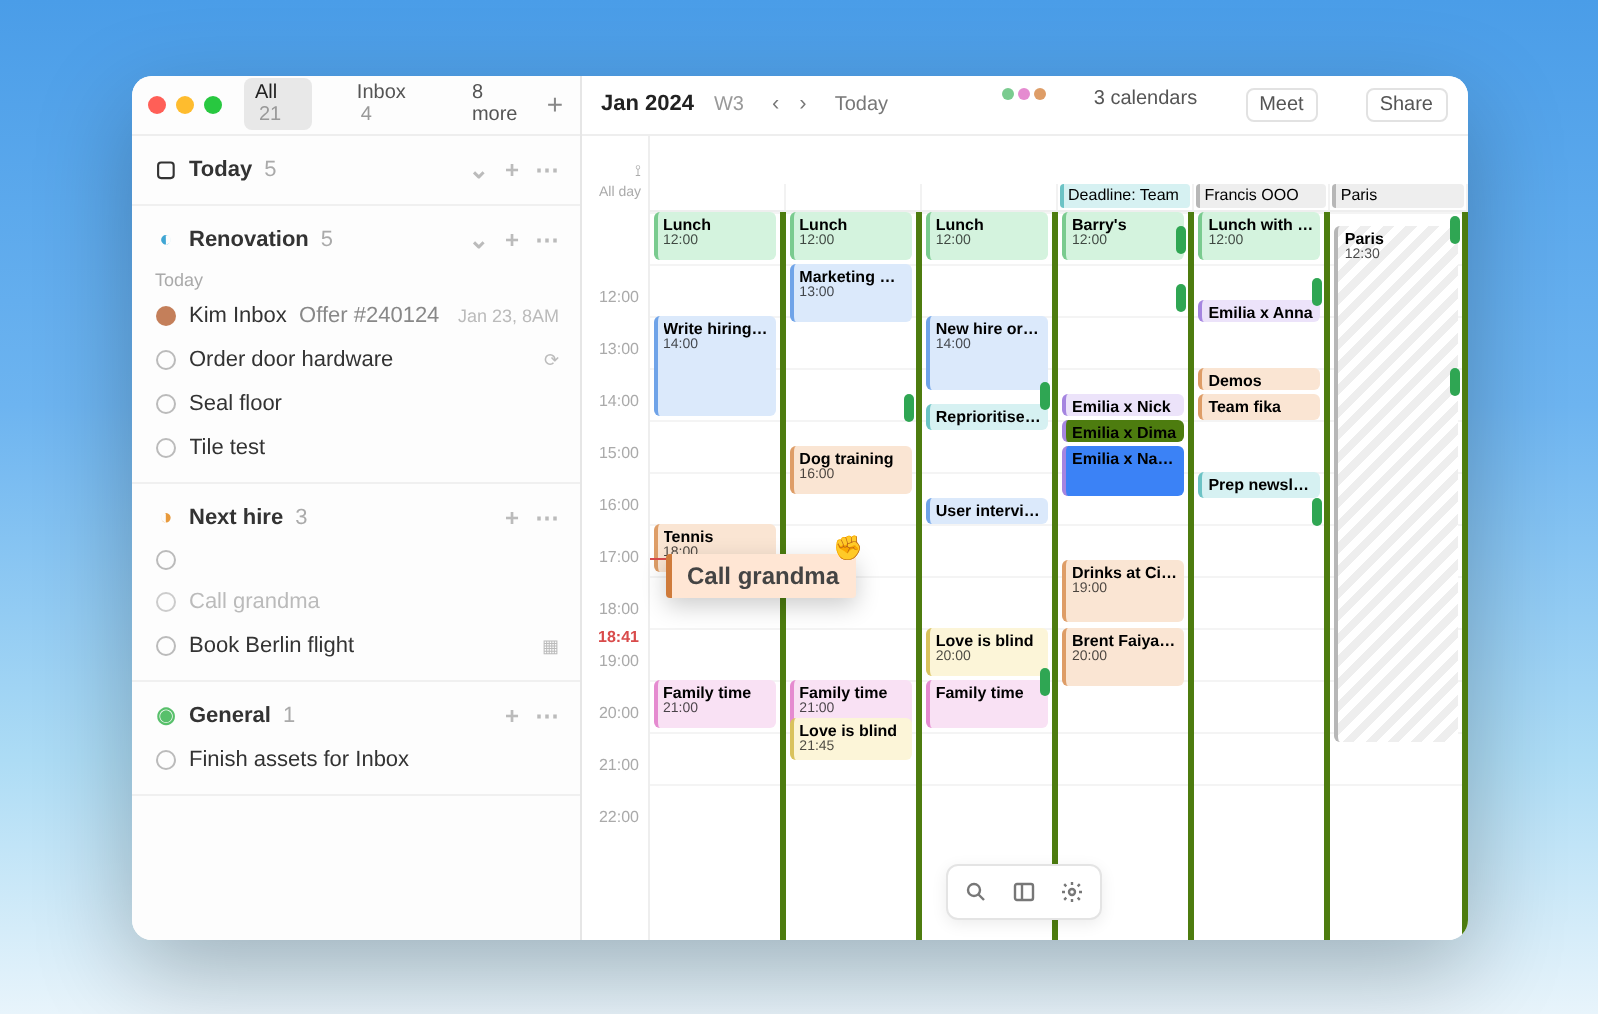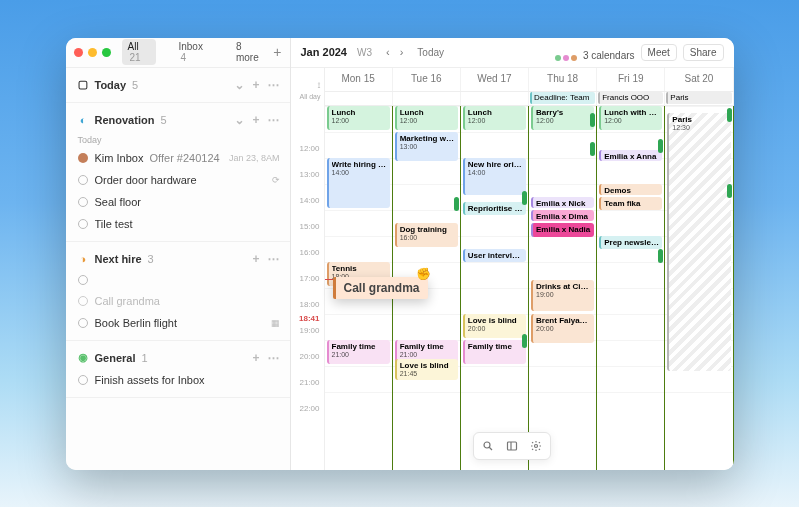--- a/index.html
+++ b/index.html
@@ -57,38 +57,38 @@
 .avatar { width:10px; height:10px; border-radius:50%; background:#888; flex-shrink:0 }
 
 
 .cal { flex:1; display:flex; flex-direction:column; background:#fff }
 .cal-top { height:30px; border-bottom:1px solid #eee; display:flex; align-items:center; padding:0 10px; gap:10px }
 .month { font-weight:700; font-size:11px; color:#222 }
 .wk { color:#999; font-size:10px }
 .nav-arrows { display:flex; gap:2px; color:#777 }
 .nav-arrow { padding:2px 4px; cursor:pointer; border-radius:3px }
 .today-btn { color:#777; font-size:10px; cursor:pointer }
-.cal-right { margin-left:auto; display:flex; gap:6px; align-items:flex-end }
+.cal-right { margin-left:auto; display:flex; gap:24px; align-items:flex-start }
 .caldots { display:flex; gap:2px }
 .caldot { width:6px; height:6px; border-radius:50% }
 .cal-count { font-size:10px; color:#555 }
 .meet-btn, .share-btn { font-size:10px; color:#555; padding:2px 6px; border:1px solid #e2e2e2; border-radius:4px; cursor:pointer }
 
 .cal-grid { flex:1; display:flex; overflow:hidden; position:relative }
 .time-col { width:34px; border-right:1px solid #eee; display:flex; flex-direction:column }
 .day-headers { position:absolute; top:0; left:34px; right:0; height:24px; display:flex; background:#fff; z-index:2; border-bottom:1px solid #eee }
 .day-header { flex:1; text-align:center; font-size:10px; color:#777; padding-top:5px; border-right:1px solid #f2f2f2 }
 .allday-row { position:absolute; top:24px; left:34px; right:0; height:14px; display:flex; z-index:2; border-bottom:1px solid #eee; background:#fff }
 .allday-cell { flex:1; border-right:1px solid #f2f2f2; padding:0 1px; overflow:hidden }
 .allday-pill { font-size:8px; padding:0 2px; border-radius:2px; white-space:nowrap; overflow:hidden; text-overflow:ellipsis; height:12px; line-height:12px }
 .time-labels { margin-top:38px }
 .time-label { height:26px; font-size:8px; color:#aaa; text-align:right; padding-right:4px }
 .time-label.now { color:#d94b4b }
 .days { position:absolute; top:38px; bottom:0; left:34px; right:0; display:flex }
-.day-col { flex:1; border-right:1px solid #4d7c0f; position:relative }
+.day-col { flex:1; border-right:3px solid #4d7c0f; position:relative }
 .hour-line { position:absolute; left:0; right:0; border-top:1px solid #f4f4f4 }
 .event { position:absolute; left:2px; right:2px; border-radius:3px; padding:2px 3px; font-size:8px; line-height:1.15; overflow:hidden; border-left:2px solid }
 .event .et { font-weight:600; white-space:nowrap; overflow:hidden; text-overflow:ellipsis }
 .event .etime { font-size:7px; opacity:.7 }
 .now-line { position:absolute; left:0; right:0; border-top:1px solid #d94b4b; z-index:3 }
 
 .floating-task {
   position:absolute; z-index:10;
   background:#ffe6d4; border-left:3px solid #cf7b3b;
   padding:4px 8px; font-size:12px; font-weight:600; color:#444;
@@ -250,28 +250,20 @@
             <div class="time-label">16:00</div>
             <div class="time-label">17:00</div>
             <div class="time-label">18:00</div>
             <div class="time-label now" style="height: 4px; margin-top: -12px; margin-bottom: 8px; font-weight: 600;">18:41</div>
             <div class="time-label">19:00</div>
             <div class="time-label">20:00</div>
             <div class="time-label">21:00</div>
             <div class="time-label">22:00</div>
           </div>
       </div>
-      <div class="day-headers" id="day-headers">
-          <div class="day-header">Mon 15</div>
-          <div class="day-header">Tue 16</div>
-          <div class="day-header">Wed 17</div>
-          <div class="day-header">Thu 18</div>
-          <div class="day-header">Fri 19</div>
-          <div class="day-header">Sat 20</div>
-        </div>
       <div class="allday-row" id="allday-row">
           <div class="allday-cell"></div>
           <div class="allday-cell"></div>
           <div class="allday-cell"></div>
           <div class="allday-cell">
             <div class="allday-pill" style="background: rgb(214, 241, 242); border-left: 2px solid rgb(108, 195, 197);">Deadline: Team</div>
           </div>
           <div class="allday-cell">
             <div class="allday-pill" style="background: rgb(238, 238, 238); border-left: 2px solid rgb(183, 183, 183);">Francis OOO</div>
           </div>
@@ -395,24 +387,24 @@
             <div class="hour-line" style="top: 234px;"></div>
             <div class="hour-line" style="top: 260px;"></div>
             <div class="hour-line" style="top: 286px;"></div>
             <div class="event" style="top: 0px; height: 24px; border-left-color: rgb(122, 203, 143); background: rgb(212, 243, 222);">
               <div class="et">Barry's</div>
               <div class="etime">12:00</div>
             </div>
             <div class="event" style="top: 91px; height: 11px; border-left-color: rgb(165, 133, 224); background: rgb(236, 227, 250);">
               <div class="et">Emilia x Nick</div>
             </div>
-            <div class="event" style="top: 104px; height: 11px; border-left-color: rgb(165, 133, 224); background: #f9a8d4;">
+            <div class="event" style="top: 104px; height: 11px; border-left-color: rgb(165, 133, 224); background: #4d7c0f;">
               <div class="et">Emilia x Dima</div>
             </div>
-            <div class="event" style="top: 117px; height: 14px; border-left-color: rgb(165, 133, 224); background: #ec4899;">
+            <div class="event" style="top: 117px; height: 25px; border-left-color: rgb(165, 133, 224); background: #3b82f6;">
               <div class="et">Emilia x Nadia</div>
             </div>
             <div class="event" style="top: 174.2px; height: 31.8px; border-left-color: rgb(222, 157, 103); background: rgb(250, 229, 211);">
               <div class="et">Drinks at Ciccio's</div>
               <div class="etime">19:00</div>
             </div>
             <div class="event" style="top: 208px; height: 29.2px; border-left-color: rgb(222, 157, 103); background: rgb(250, 229, 211);">
               <div class="et">Brent Faiyaz w/ Erica</div>
               <div class="etime">20:00</div>
             </div>

